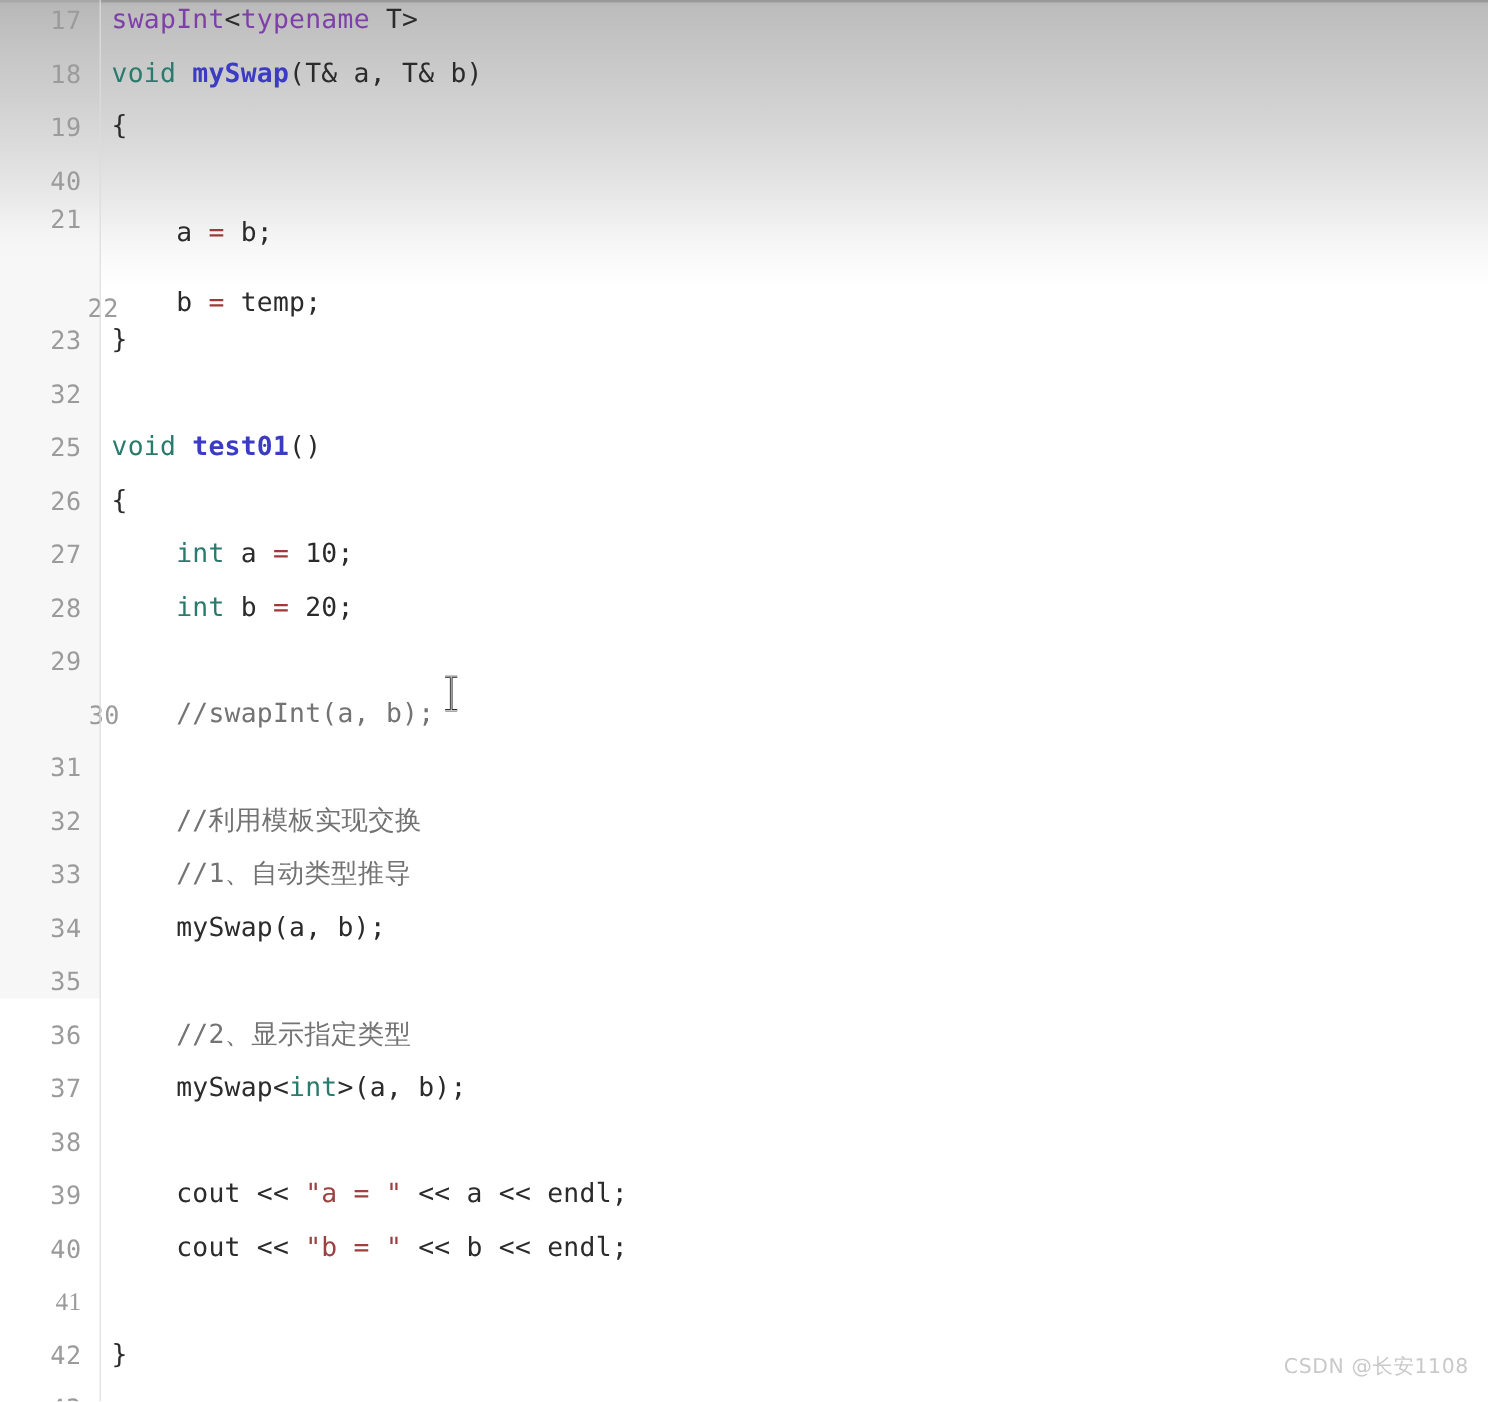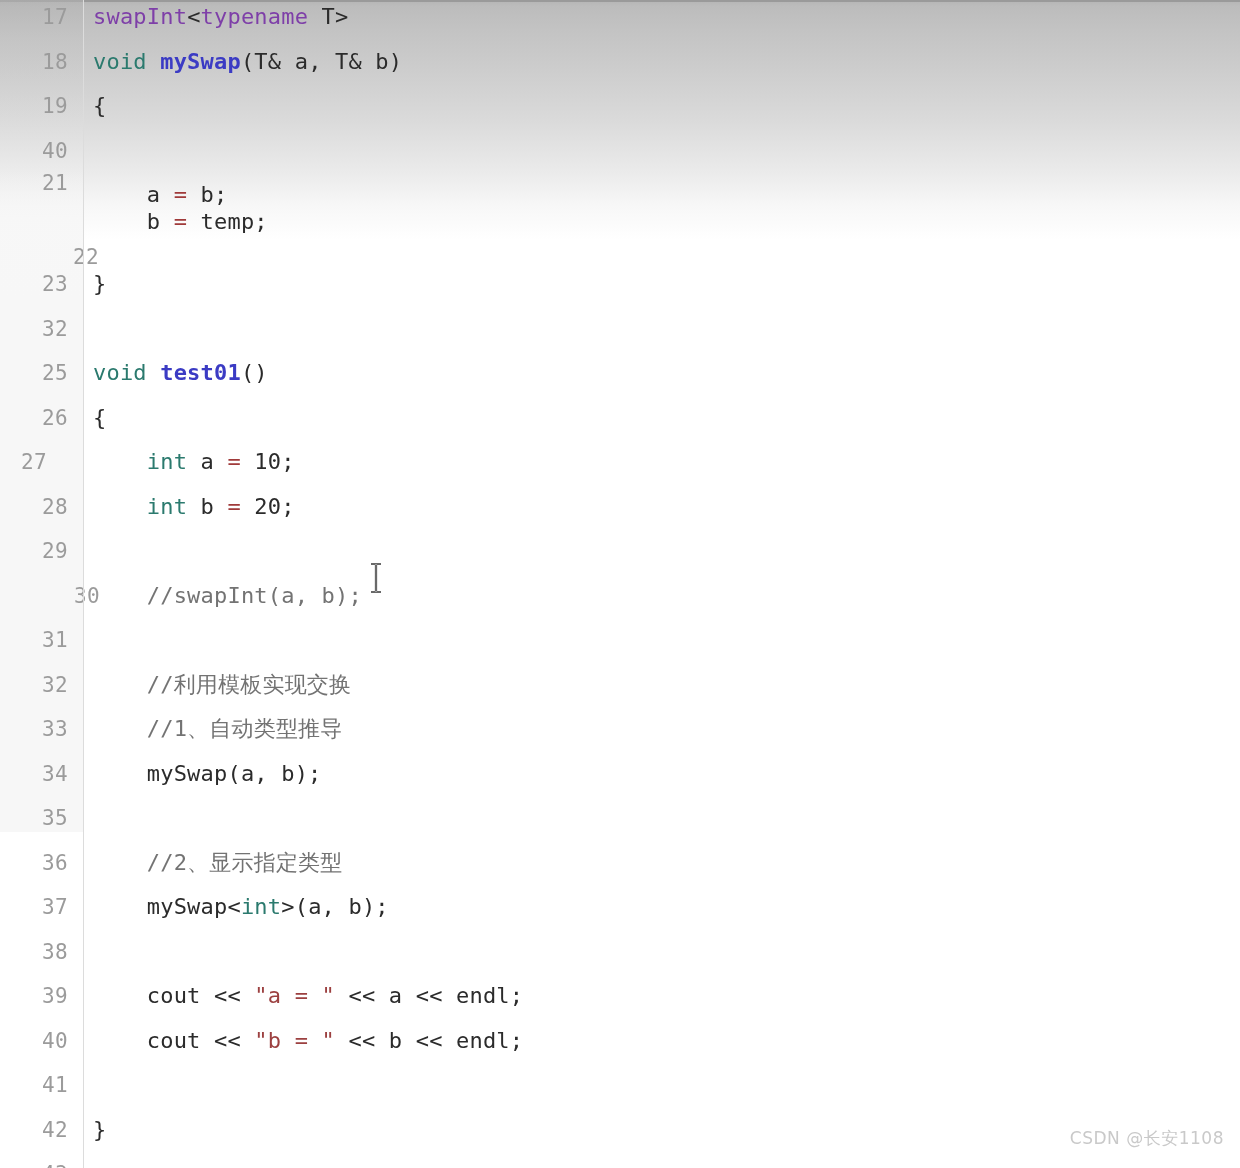--- a/index.html
+++ b/index.html
@@ -155,46 +155,46 @@
       <div class="ln" style="top: -5px;">17</div>
       <div class="ln" style="top: 39.5px;">18</div>
       <div class="ln" style="top: 84px;">19</div>
       <div class="ln" style="top: 128.5px;">40</div>
       <div class="ln" style="top: 161px;">21</div>
       <div class="ln" style="top: 235px; margin-left: 31px;">22</div>
       <div class="ln" style="top: 262px;">23</div>
       <div class="ln" style="top: 306.5px;">32</div>
       <div class="ln" style="top: 351px;">25</div>
       <div class="ln" style="top: 395.5px;">26</div>
-      <div class="ln" style="top: 440px; text-align: center;">27</div>
+      <div class="ln" style="top: 440px;">27</div>
       <div class="ln" style="top: 484.5px;">28</div>
       <div class="ln" style="top: 529px;">29</div>
       <div class="ln" style="top: 573.5px; padding-left: 32px;">30</div>
       <div class="ln" style="top: 618px;">31</div>
       <div class="ln" style="top: 662.5px;">32</div>
       <div class="ln" style="top: 707px;">33</div>
       <div class="ln" style="top: 751.5px;">34</div>
       <div class="ln" style="top: 796px;">35</div>
       <div class="ln" style="top: 840.5px;">36</div>
       <div class="ln" style="top: 885px;">37</div>
       <div class="ln" style="top: 929.5px;">38</div>
       <div class="ln" style="top: 974px;">39</div>
       <div class="ln" style="top: 1018.5px;">40</div>
-      <div class="ln" style="top: 1063px;">41</div>
+      <div class="ln" style="top: 1063px; font-family: Liberation Serif, serif;">41</div>
       <div class="ln" style="top: 1107.5px;">42</div>
       <div class="ln" style="top: 1152px;">43</div>
     </div>
   <div id="gutter-border"></div>
 
   <div id="code-surface">
       <div class="code-line" style="top: -5px;"><span class="ltext"><span class="tok-kw">swapInt</span><span class="tok-plain">&lt;</span><span class="tok-kw">typename</span><span class="tok-plain"> T&gt;</span></span></div>
       <div class="code-line" style="top: 39.5px;"><span class="ltext"><span class="tok-type">void</span><span class="tok-plain"> </span><span class="tok-fn">mySwap</span><span class="tok-plain">(T&amp; a, T&amp; b)</span></span></div>
       <div class="code-line" style="top: 84px;"><span class="ltext"><span class="tok-plain">{</span></span></div>
       <div class="code-line" style="top: 173px;"><span class="ltext"><span class="tok-plain">    a </span><span class="tok-op">=</span><span class="tok-plain"> b;</span></span></div>
-      <div class="code-line" style="top: 200px;"><span class="ltext"><span class="tok-plain">    b </span><span class="tok-op">=</span><span class="tok-plain"> temp;</span></span></div>
+      <div class="code-line" style="top: 231px;"><span class="ltext"><span class="tok-plain">    b </span><span class="tok-op">=</span><span class="tok-plain"> temp;</span></span></div>
       <div class="code-line" style="top: 262px;"><span class="ltext"><span class="tok-plain">}</span></span></div>
       <div class="code-line" style="top: 306.5px;"><span class="ltext"></span></div>
       <div class="code-line" style="top: 351px;"><span class="ltext"><span class="tok-type">void</span><span class="tok-plain"> </span><span class="tok-fn">test01</span><span class="tok-plain">()</span></span></div>
       <div class="code-line" style="top: 395.5px;"><span class="ltext"><span class="tok-plain">{</span></span></div>
       <div class="code-line" style="top: 440px;"><span class="ltext"><span class="tok-plain">    </span><span class="tok-type">int</span><span class="tok-plain"> a </span><span class="tok-op">=</span><span class="tok-plain"> 10;</span></span></div>
       <div class="code-line" style="top: 484.5px;"><span class="ltext"><span class="tok-plain">    </span><span class="tok-type">int</span><span class="tok-plain"> b </span><span class="tok-op">=</span><span class="tok-plain"> 20;</span></span></div>
       <div class="code-line" style="top: 529px;"><span class="ltext"></span></div>
       <div class="code-line" style="top: 573.5px;"><span class="ltext"><span class="tok-comment">    //swapInt(a, b);</span></span></div>
       <div class="code-line" style="top: 618px;"><span class="ltext"></span></div>
       <div class="code-line" style="top: 662.5px;"><span class="ltext"><span class="tok-comment">    //利用模板实现交换</span></span></div>

